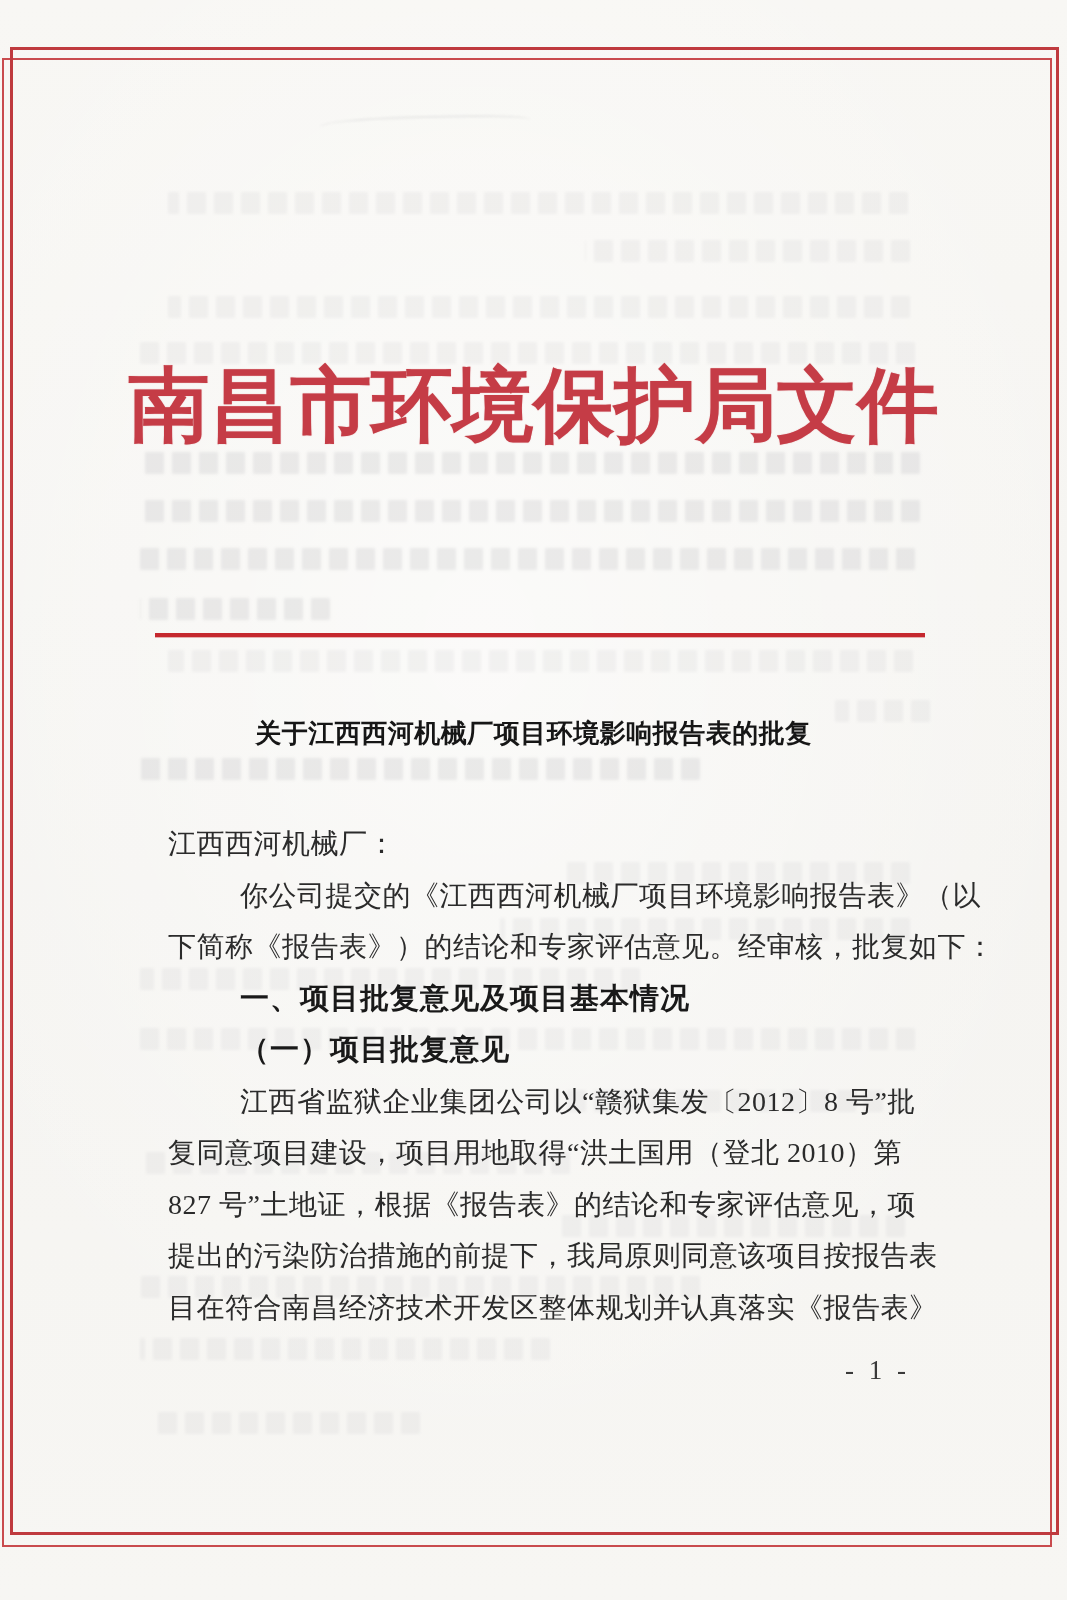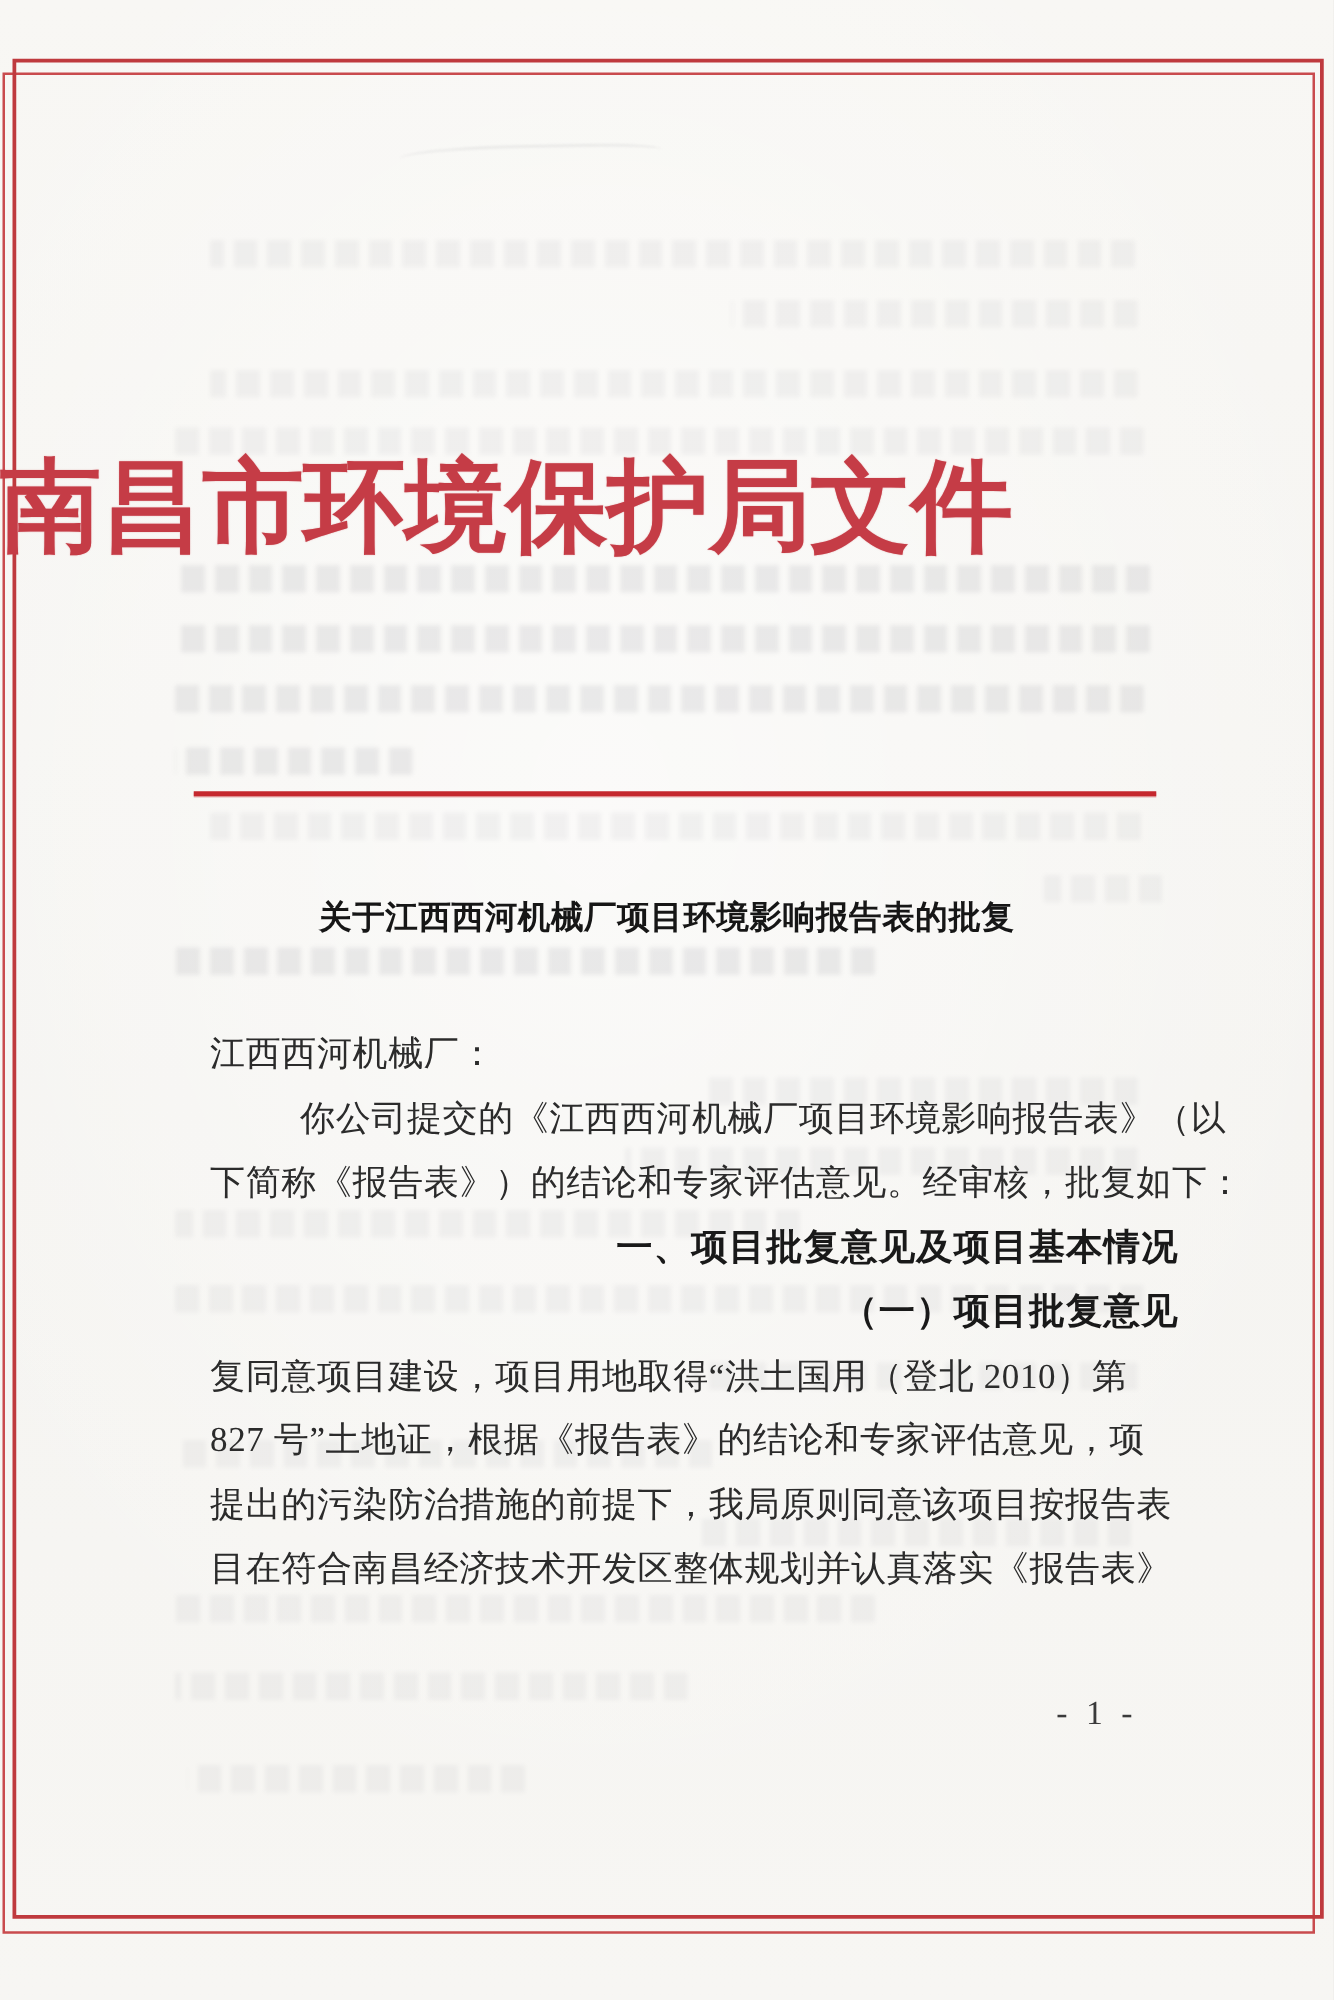--- a/index.html
+++ b/index.html
@@ -35,20 +35,21 @@
   }
   .ghost.light{opacity:.22;}
   .scribble{
     position:absolute;left:320px;top:116px;width:210px;height:16px;
     border-top:2px solid rgba(120,120,128,.25);
     border-radius:50% 30% 40% 50%;
     filter:blur(1px);opacity:.5;transform:rotate(-1deg);
   }
   .agency-title{
     position:absolute;left:0;top:352px;width:100%;
+    text-align:center;
     font-size:81px;font-weight:bold;
     color:#c53c46;
     letter-spacing:0px;
     text-shadow:0 0 1px rgba(197,60,70,.55);
     white-space:nowrap;
   }
   .doc-number{
     position:absolute;left:0;top:590px;width:100%;
     text-align:center;
     font-size:30px;color:#23232a;
@@ -66,21 +67,21 @@
     letter-spacing:0.5px;white-space:nowrap;
   }
   .body-block{
     position:absolute;left:168px;top:818px;width:775px;
   }
   .body-line{
     height:51.5px;line-height:51.5px;
     font-size:28px;letter-spacing:0.5px;
     color:#2b2b2b;white-space:nowrap;
   }
-  .body-line.indent{padding-left:72px;text-align:right;}
+  .body-line.indent{padding-left:72px;}
   .body-line.heading{
     font-family:"Liberation Sans","DejaVu Sans",sans-serif;
     font-weight:bold;font-size:29px;color:#191919;letter-spacing:1px;
   }
   .page-number{
     position:absolute;left:845px;top:1355px;width:120px;
     font-size:27px;color:#3a3a3a;letter-spacing:4px;white-space:nowrap;
   }
 </style>
 </head>
@@ -120,20 +121,21 @@
   <div class="red-rule"></div>
 
   <div class="subject">关于江西西河机械厂项目环境影响报告表的批复</div>
 
   <div class="body-block">
     <div class="body-line">江西西河机械厂：</div>
     <div class="body-line indent">你公司提交的《江西西河机械厂项目环境影响报告表》（以</div>
     <div class="body-line">下简称《报告表》）的结论和专家评估意见。经审核，批复如下：</div>
     <div class="body-line indent heading">一、项目批复意见及项目基本情况</div>
     <div class="body-line indent heading">（一）项目批复意见</div>
+    <div class="body-line indent">江西省监狱企业集团公司以“赣狱集发〔2012〕8 号”批</div>
     <div class="body-line">复同意项目建设，项目用地取得“洪土国用（登北 2010）第</div>
     <div class="body-line">827 号”土地证，根据《报告表》的结论和专家评估意见，项</div>
     <div class="body-line">提出的污染防治措施的前提下，我局原则同意该项目按报告表</div>
     <div class="body-line">目在符合南昌经济技术开发区整体规划并认真落实《报告表》</div>
   </div>
 
   <div class="page-number">- 1 -</div>
 
 </div>
 

